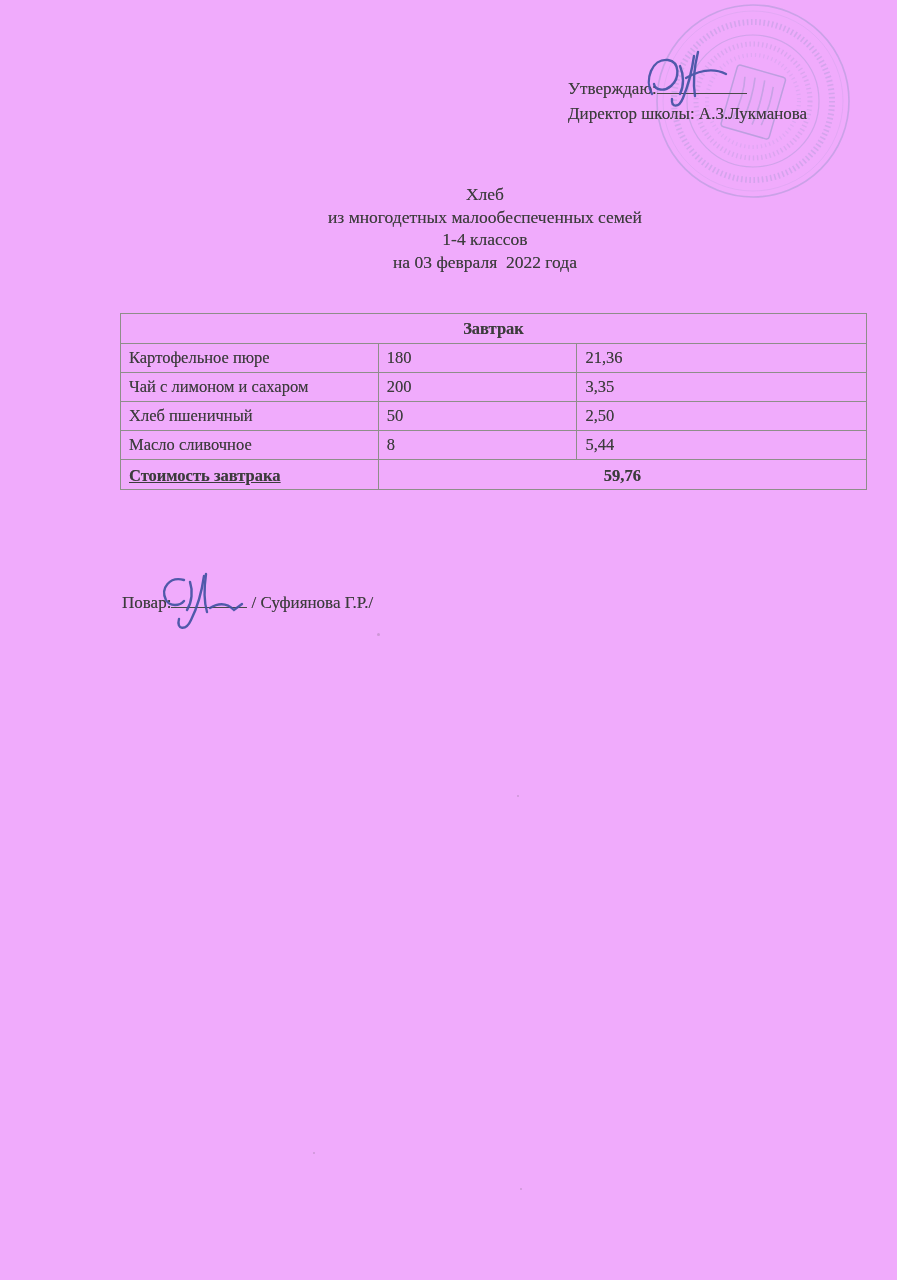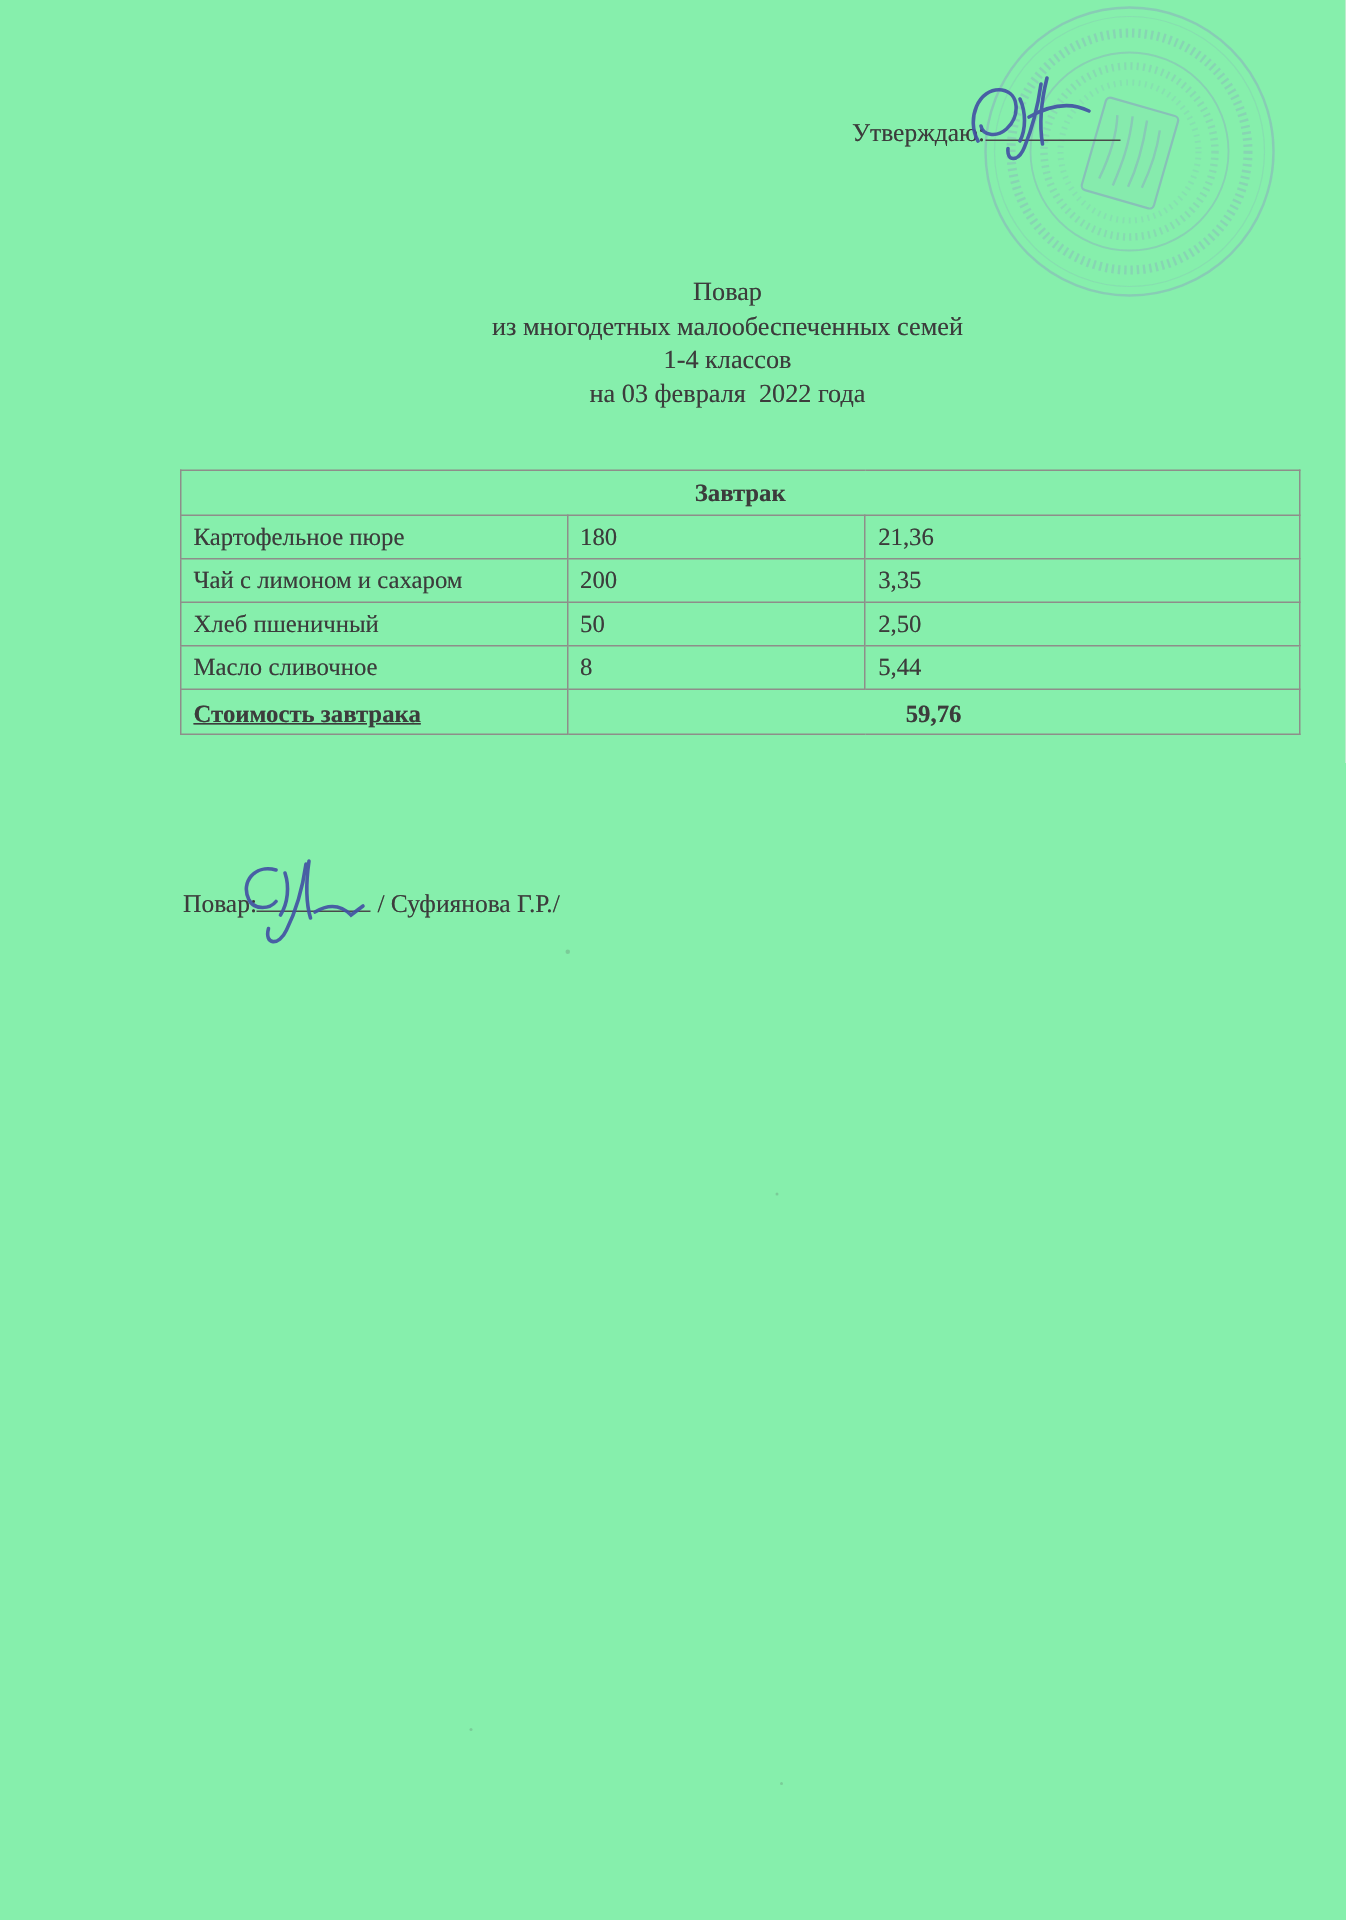--- a/index.html
+++ b/index.html
@@ -4,21 +4,21 @@
 <style>
   * { margin: 0; padding: 0; box-sizing: border-box; }
   html, body { background: #e9e9e7; }
   body { font-family: "Liberation Serif", "DejaVu Serif", serif; }
 
   .page {
     position: relative;
     width: 897px;
     height: 1280px;
     margin: 0 auto;
-    background: #86efac;
+    background: #f0abfc;
     overflow: hidden;
     color: #3c3c3c;
   }
 
   .ink {
     color: #3c3c3c;
     text-shadow: 0 0 0.4px rgba(60,60,60,0.55);
   }
 
   
@@ -137,36 +137,37 @@
         <g transform="rotate(16 103 103)" opacity="0.5">
           <rect x="78" y="70" width="50" height="64" rx="3" stroke-width="1.5" fill="rgba(139,147,196,0.07)"></rect>
           <path d="M88 80 C92 96 90 112 88 124 M98 78 C101 96 100 110 98 126 M108 78 C110 94 110 112 108 124 M118 82 C120 96 119 110 117 122" stroke-width="1.6" opacity="0.8"></path>
         </g>
       </g>
     </svg>
   </div>
 
   <div class="approval ink">
     <div><span>Утверждаю:</span><span class="blank-line"></span></div>
+    <div>Директор школы: А.З.Лукманова</div>
   </div>
 
   <div class="sig sig-director">
     <svg width="120" height="72" viewBox="0 0 120 72">
       <g fill="none" stroke="#4353a4" stroke-width="2.4" stroke-linecap="round" opacity="0.92">
         <path d="M14 52 C6 38 14 16 30 18 C42 20 42 36 33 44 C26 50 17 48 16 42"></path>
         <path d="M42 24 C46 33 46 44 42 52"></path>
         <path d="M56 14 C54 28 50 44 45 56 C41 66 33 66 34 57"></path>
         <path d="M60 10 C56 26 55 42 57 54"></path>
         <path d="M48 36 C62 28 76 26 88 32"></path>
       </g>
     </svg>
   </div>
 
   <div class="title-block ink">
-    <div class="title-line">Повар</div>
+    <div class="title-line">Хлеб</div>
     <div class="title-line">из многодетных малообеспеченных семей</div>
     <div class="title-line">1-4 классов</div>
     <div class="title-line">на 03 февраля  2022 года</div>
   </div>
 
   <div class="menu-table-wrap">
     <table class="menu ink">
       <tbody>
         <tr class="meal-header-row">
           <td colspan="3">Завтрак</td>

